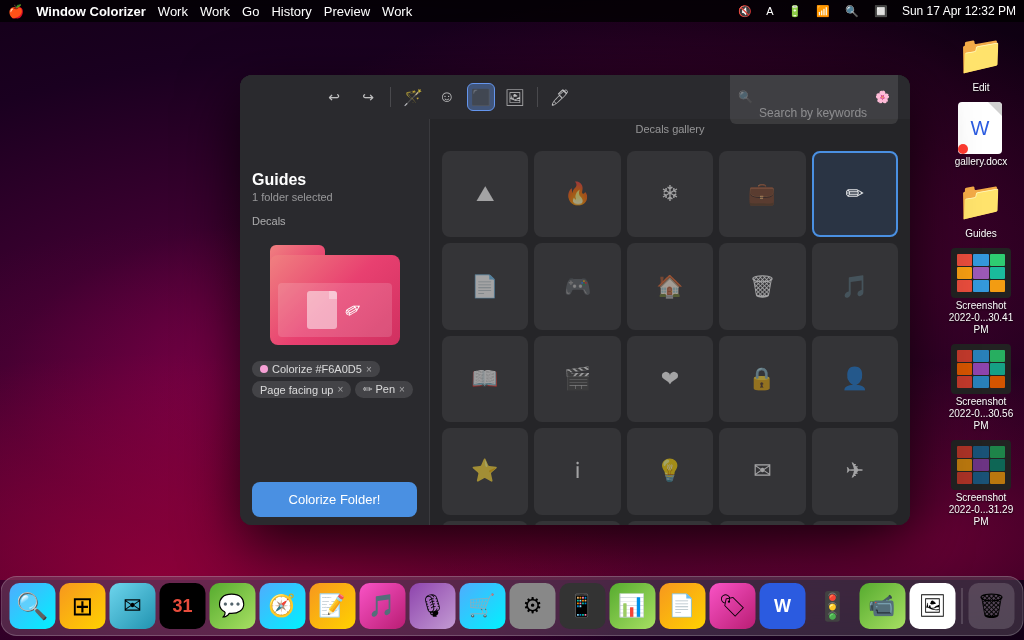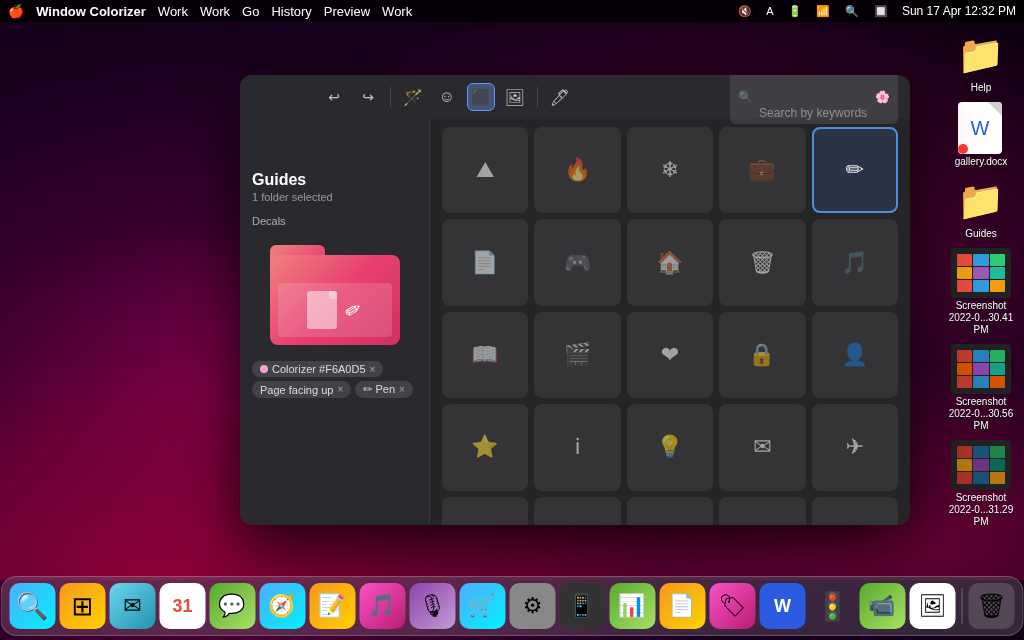--- a/index.html
+++ b/index.html
@@ -480,21 +480,21 @@
   <div class="menubar-right">
     <span style="font-size:11px; letter-spacing:6px;">🔇 A 🔋 📶 🔍 🔲</span>
     <span>Sun 17 Apr  12:32 PM</span>
   </div>
 </div>
 
 <div class="desktop-icons">
 
   <div class="desktop-icon">
     <div class="desktop-icon-thumb" style="color:#1e90ff; font-size:38px;">📁</div>
-    <span class="desktop-icon-label">Help</span>
+    <span class="desktop-icon-label">Edit</span>
   </div>
 
   <div class="desktop-icon">
     <div style="position:relative; width:46px; height:52px;">
       <div style="width:44px; height:52px; background:white; border-radius:4px; position:relative; overflow:hidden; display:flex; align-items:center; justify-content:center;">
         <div style="position:absolute; top:0; right:0; width:14px; height:14px; background:#d0d0d0; clip-path: polygon(0 0, 100% 100%, 100% 0);"></div>
         <span style="font-size:20px; color:#2b5be0;">W</span>
       </div>
       <div style="position:absolute; bottom:0; left:0; width:10px; height:10px; background:#ff3b30; border-radius:50%;"></div>
     </div>
@@ -600,37 +600,41 @@
               <div class="folder-doc"></div>
               <span class="folder-pen">✏</span>
             </div>
           </div>
         </div>
       </div>
 
       <div class="tags-area">
         <div class="tag">
           <div class="tag-dot" style="background:#f6a0d5;"></div>
-          <span>Colorizer #F6A0D5</span>
+          <span>Colorize #F6A0D5</span>
           <span class="tag-x">×</span>
         </div>
         <div class="tag">
           <span>Page facing up</span>
           <span class="tag-x">×</span>
         </div>
         <div class="tag">
           <span>✏ Pen</span>
           <span class="tag-x">×</span>
         </div>
       </div>
 
+      <button class="colorize-btn">Colorize Folder!</button>
     </div>
   </div>
 
   <div class="right-panel">
+    <div class="gallery-header">
+      <span class="gallery-title">Decals gallery</span>
+    </div>
 
     <div class="decals-grid">
 
       <div class="decal-item">
         <span class="decal-icon" style="font-size:22px; color:rgba(255,255,255,0.55);">⛰</span>
       </div>
       <div class="decal-item">
         <span class="decal-icon" style="font-size:22px; color:rgba(255,255,255,0.55);">🔥</span>
       </div>
       <div class="decal-item">
@@ -708,21 +712,21 @@
       </div>
 
     </div>
   </div>
 </div>
 
 <div class="dock">
   <div class="dock-icon" style="background: linear-gradient(135deg,#4facfe,#00f2fe); font-size:26px;">🔍</div>
   <div class="dock-icon" style="background:linear-gradient(135deg,#f7971e,#ffd200); font-size:26px;">⊞</div>
   <div class="dock-icon" style="background:linear-gradient(135deg,#6dd5ed,#2193b0); font-size:22px;">✉</div>
-  <div class="dock-icon" style="background:#ffffff; color:#e74c3c; font-size:18px; font-weight:bold;">31</div>
+  <div class="dock-icon" style="background:#000000; color:#e74c3c; font-size:18px; font-weight:bold;">31</div>
   <div class="dock-icon" style="background:linear-gradient(135deg,#56ab2f,#a8e063); font-size:22px;">💬</div>
   <div class="dock-icon" style="background:linear-gradient(135deg,#4facfe,#00f2fe); font-size:22px;">🧭</div>
   <div class="dock-icon" style="background:linear-gradient(135deg,#f7971e,#ffd200); font-size:22px;">📝</div>
   <div class="dock-icon" style="background:linear-gradient(135deg,#f953c6,#b91d73); font-size:22px;">🎵</div>
   <div class="dock-icon" style="background:linear-gradient(135deg,#8e44ad,#c39bd3); font-size:22px;">🎙</div>
   <div class="dock-icon" style="background:linear-gradient(135deg,#4facfe,#00f2fe); font-size:22px;">🛒</div>
   <div class="dock-icon" style="background:#888; font-size:22px;">⚙</div>
   <div class="dock-icon" style="background:#333; font-size:22px;">📱</div>
   <div class="dock-icon" style="background:linear-gradient(135deg,#56ab2f,#a8e063); font-size:22px;">📊</div>
   <div class="dock-icon" style="background:linear-gradient(135deg,#f7971e,#ffd200); font-size:22px;">📄</div>

